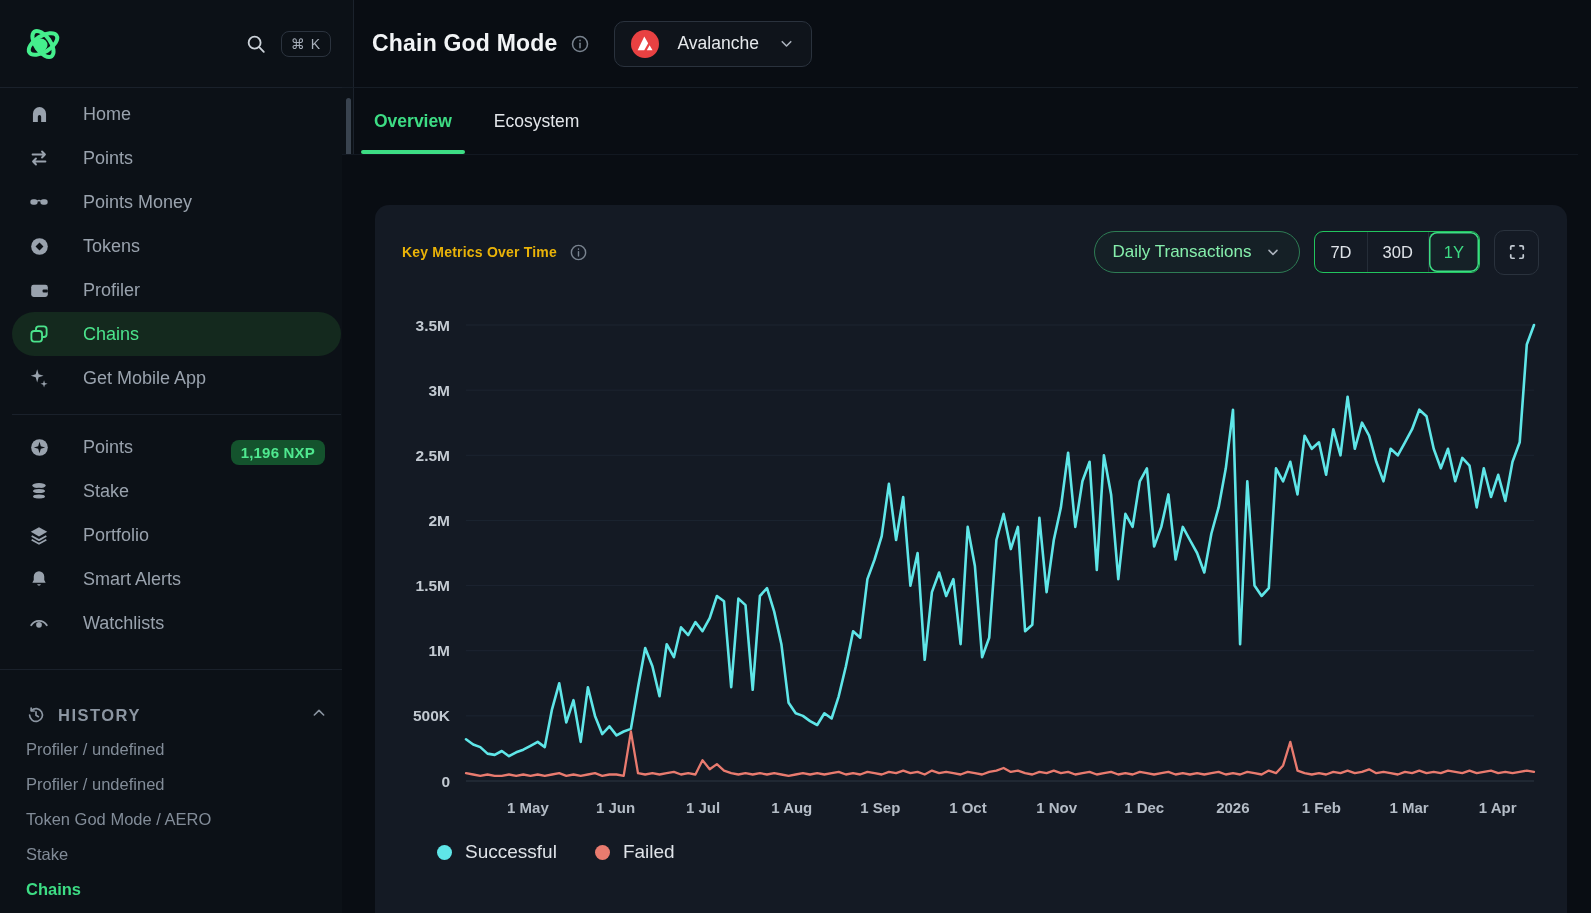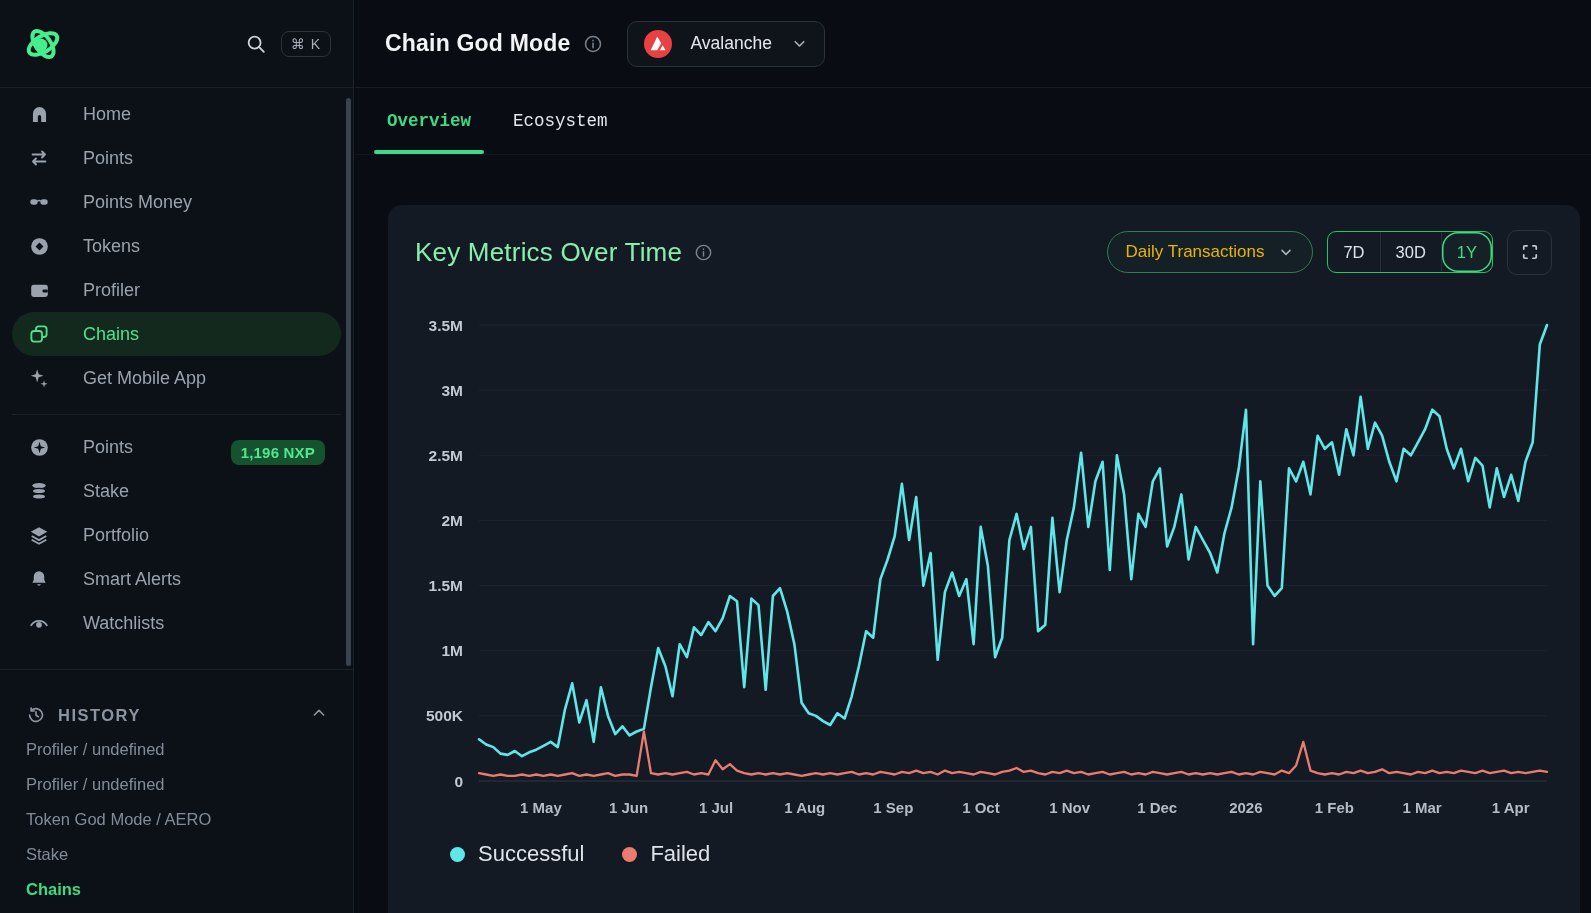--- a/index.html
+++ b/index.html
@@ -20,49 +20,49 @@
   .nav-badge { margin-left:auto; background:#14532d; color:#4fe88f; font-weight:bold; font-size:15px; padding:4px 10px; border-radius:8px; letter-spacing:.2px;margin-top:10px; }
   .side-divider { height:1px; background:#1a212b; margin:14px 0 10px 0; }
   .history { padding:18px 26px 0 26px; }
   .history-head { display:flex; align-items:center; gap:12px; color:#8b95a1; font-size:16.5px; font-weight:bold; letter-spacing:1.5px; height:34px; }
   .history-head .chev { margin-left:auto; color:#8b95a1; }
   .history-item { font-size:16.5px; color:#828c98; padding:8px 0; cursor:pointer; white-space:nowrap; }
   .history-item.active-green { color:#3ddc84; font-weight:bold; }
   .side-scrollbar { position:absolute; right:2px; top:98px; width:5px; height:568px; border-radius:3px; background:#39434f; }
 
   
-  .main { position:absolute; left:355px; top:0; width:1236px; height:866px; display:flex; flex-direction:column; }
+  .main { position:absolute; left:342px; top:0; width:1236px; height:866px; display:flex; flex-direction:column; }
   .topbar { height:88px; flex:0 0 88px; display:flex; align-items:center; padding-left:30px; border-bottom:1px solid #161d26; }
   .page-title { font-size:23px; font-weight:bold; color:#f2f4f6; letter-spacing:.2px; }
   .info-icon { margin-left:12px; color:#79838f; display:flex; }
   .chain-select { margin-left:24px; height:46px; display:flex; align-items:center; gap:19px; padding:0 16px; border:1px solid #2a323d; border-radius:10px; background:#0f141b; cursor:pointer; }
   .chain-select .chain-label { font-size:17.5px; color:#e6e9ec; }
   .chev-icon { color:#aab2bc; display:flex; }
   .avax-logo { width:28px; height:28px; }
 
-  .tabs-row { height:67px; flex:0 0 67px; display:flex; align-items:stretch; padding-left:19px; border-bottom:1px solid #121821;font-family:Liberation Mono, monospace; }
+  .tabs-row { height:67px; flex:0 0 67px; display:flex; align-items:stretch; padding-left:19px; border-bottom:1px solid #121821; }
   .tab { display:flex; align-items:center; padding:0 13px; margin-right:16px; font-size:17.5px; color:#e3e6ea; cursor:pointer; position:relative; }
   .tab.active { color:#3ddc84; font-weight:bold; }
   .tab.active::after { content:""; position:absolute; left:0; right:0; bottom:0; height:4px; border-radius:3px; background:#3ddc84; }
 
   .content { flex:1; padding:50px 11px 0 33px; background:#090d13; }
   .card { width:1192px; height:760px; background:#141a24; border-radius:14px; padding:24px 28px 0 27px; }
   .card-head { height:46px; display:flex; align-items:center; }
-  .card-title { font-size:26px; font-weight:normal; color:#86efac; letter-spacing:.2px; }
+  .card-title { font-size:14px; font-weight:bold; color:#eab308; letter-spacing:.2px; }
   .card-controls { margin-left:auto; display:flex; align-items:center; gap:14px; }
-  .metric-select { height:42px; display:flex; align-items:center; gap:14px; padding:0 18px; border:1px solid #2e7c54; border-radius:22px; color:#eab308; font-size:17px; cursor:pointer; background:rgba(61,220,132,0.03); }
+  .metric-select { height:42px; display:flex; align-items:center; gap:14px; padding:0 18px; border:1px solid #2e7c54; border-radius:22px; color:#86efac; font-size:17px; cursor:pointer; background:rgba(61,220,132,0.03); }
   .range-group { height:42px; display:flex; align-items:stretch; border:1px solid #22c55e; border-radius:9px; overflow:hidden; }
   .range-btn { display:flex; align-items:center; padding:0 15px; font-size:16.5px; color:#dfe3e8; cursor:pointer; border-right:1px solid #252d38; }
   .range-btn:last-child { border-right:none; }
-  .range-btn.active { color:#3ddc84; box-shadow:inset 0 0 0 1.5px #3ddc84; border-radius:16px; background:rgba(61,220,132,0.04); }
+  .range-btn.active { color:#3ddc84; box-shadow:inset 0 0 0 1.5px #3ddc84; border-radius:8px; background:rgba(61,220,132,0.04); }
   .fullscreen-btn { width:45px; height:45px; border:1px solid #2a323d; border-radius:10px; display:flex; align-items:center; justify-content:center; color:#c3cad2; cursor:pointer; }
 
   .chart-wrap { margin-top:16px; }
   .legend { display:flex; align-items:center; gap:38px; padding-left:35px; margin-top:12px; }
-  .legend-item { display:flex; align-items:center; gap:13px; font-size:22px; color:#dfe3e8; cursor:pointer; }
+  .legend-item { display:flex; align-items:center; gap:13px; font-size:19px; color:#dfe3e8; cursor:pointer; }
   .legend-dot { width:15px; height:15px; border-radius:50%; }
 </style>
 </head>
 <body>
 
 <div class="screen">
 
   <div class="sidebar">
     <div class="logo-row">
       <span style="display:flex;">

